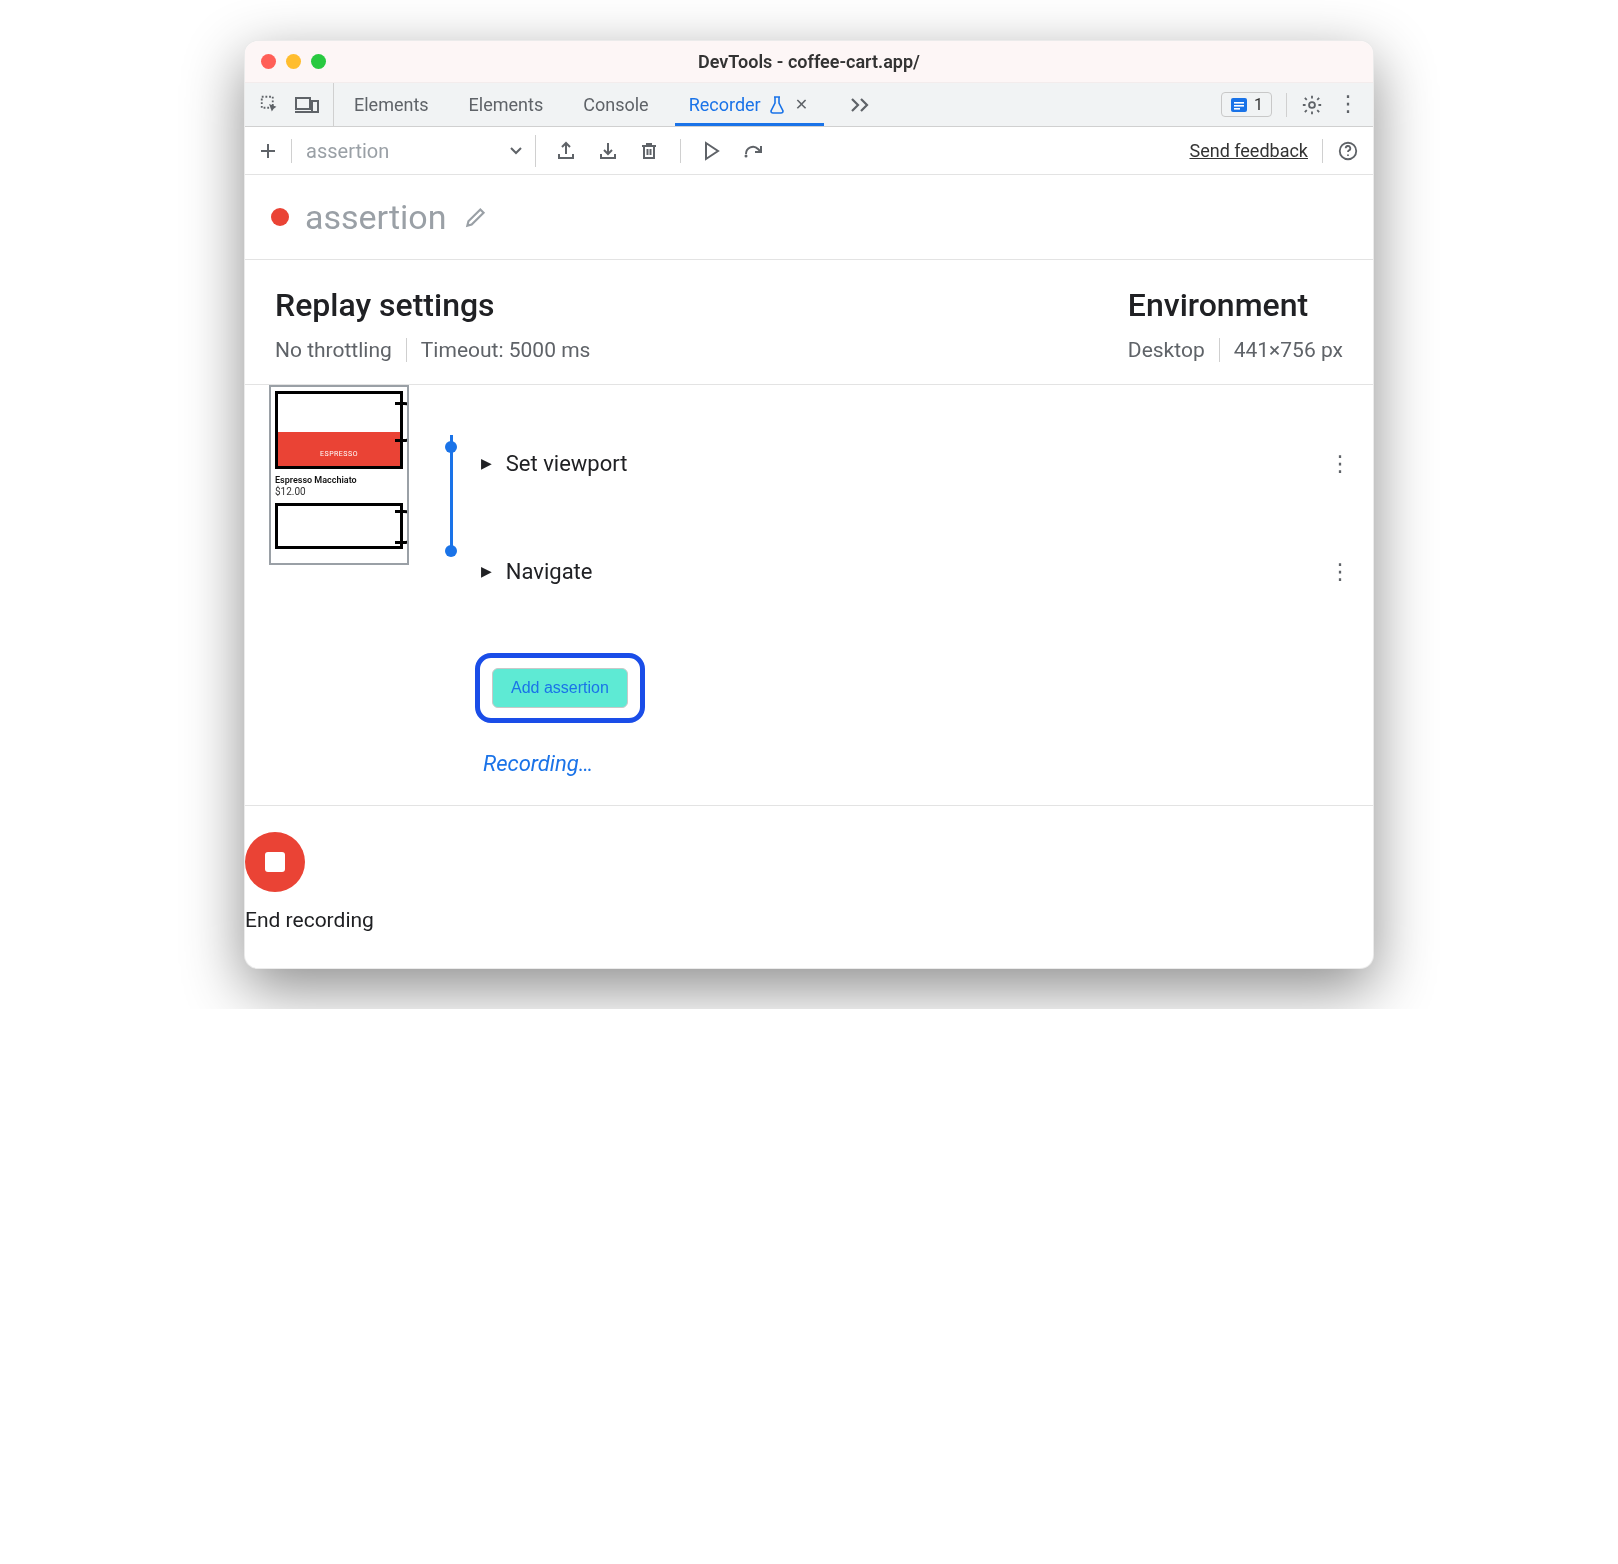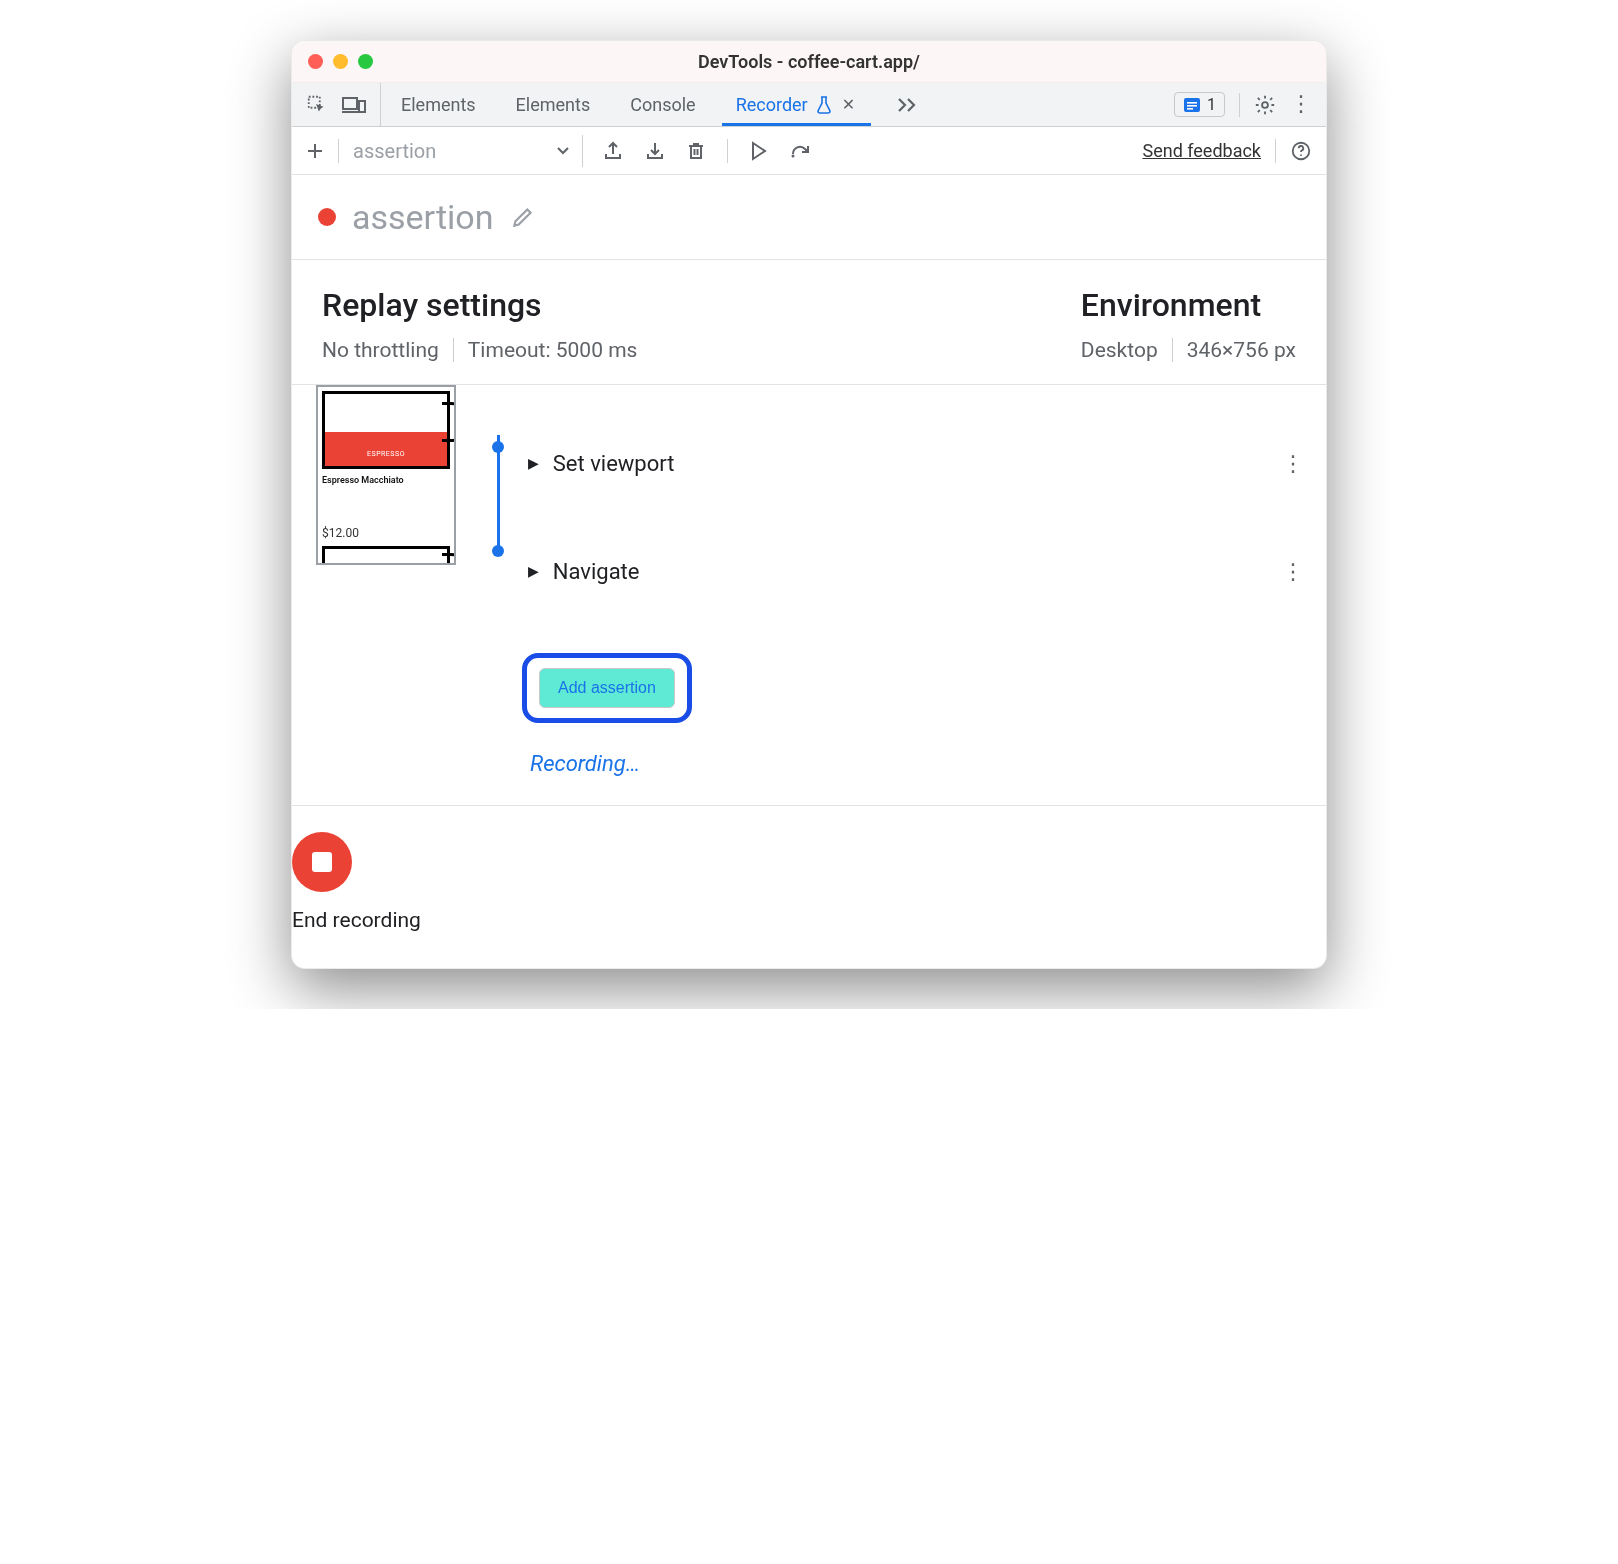--- a/index.html
+++ b/index.html
@@ -5,21 +5,21 @@
 * { box-sizing: border-box; margin: 0; padding: 0; }
 body {
   font-family: -apple-system, BlinkMacSystemFont, "Segoe UI", Roboto, sans-serif;
   background: #fff;
   display: flex;
   justify-content: center;
   align-items: flex-start;
   padding: 40px;
 }
 .window {
-  width: 1036px;
+  width: 1130px;
   background: #fff;
   border-radius: 14px;
   box-shadow: 0 20px 60px rgba(0,0,0,0.45);
   overflow: hidden;
   border: 1px solid rgba(0,0,0,0.08);
 }
 .titlebar {
   height: 42px;
   background: #fdf6f6;
   display: flex;
@@ -218,21 +218,21 @@
   font-size: 7px;
   color: #fff;
   letter-spacing: 0.5px;
 }
 .thumb-caption {
   font-size: 9px;
   font-weight: 600;
   color: #111;
   line-height: 1.2;
 }
-.thumb-price { font-size: 12px; color: #333; margin-top: 40px; }
+.thumb-price { font-size: 10px; color: #333; }
 .cup2 {
   width: 100%;
   height: 46px;
   border: 3px solid #000;
   position: relative;
   margin-top: 6px;
 }
 .cup2::after {
   content: "";
   position: absolute;
@@ -493,21 +493,21 @@
         <span>No throttling</span>
         <span class="sv-div"></span>
         <span>Timeout: 5000 ms</span>
       </div>
     </div>
     <div class="settings-col" style="text-align:left;">
       <div class="hdr">Environment</div>
       <div class="settings-vals">
         <span>Desktop</span>
         <span class="sv-div"></span>
-        <span>346×756 px</span>
+        <span>441×756 px</span>
       </div>
     </div>
   </div>
 
   <div class="steps-area">
     <div class="thumb-col">
       <div class="thumb-box">
         <div class="cup">
           <div class="fill"></div>
           <div class="label">ESPRESSO</div>

